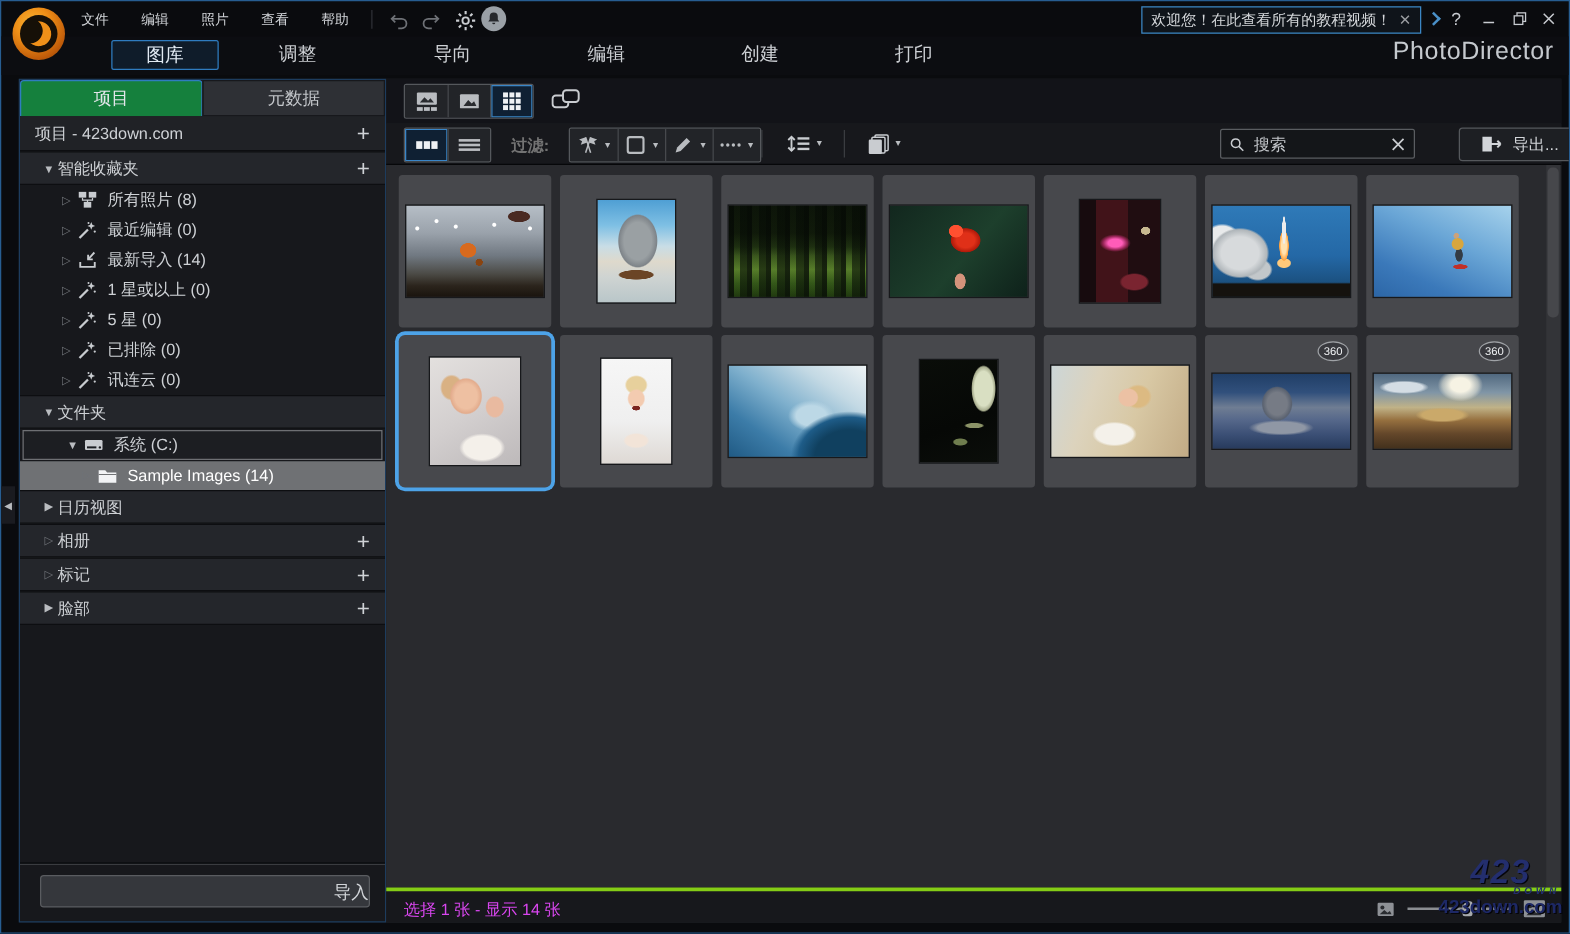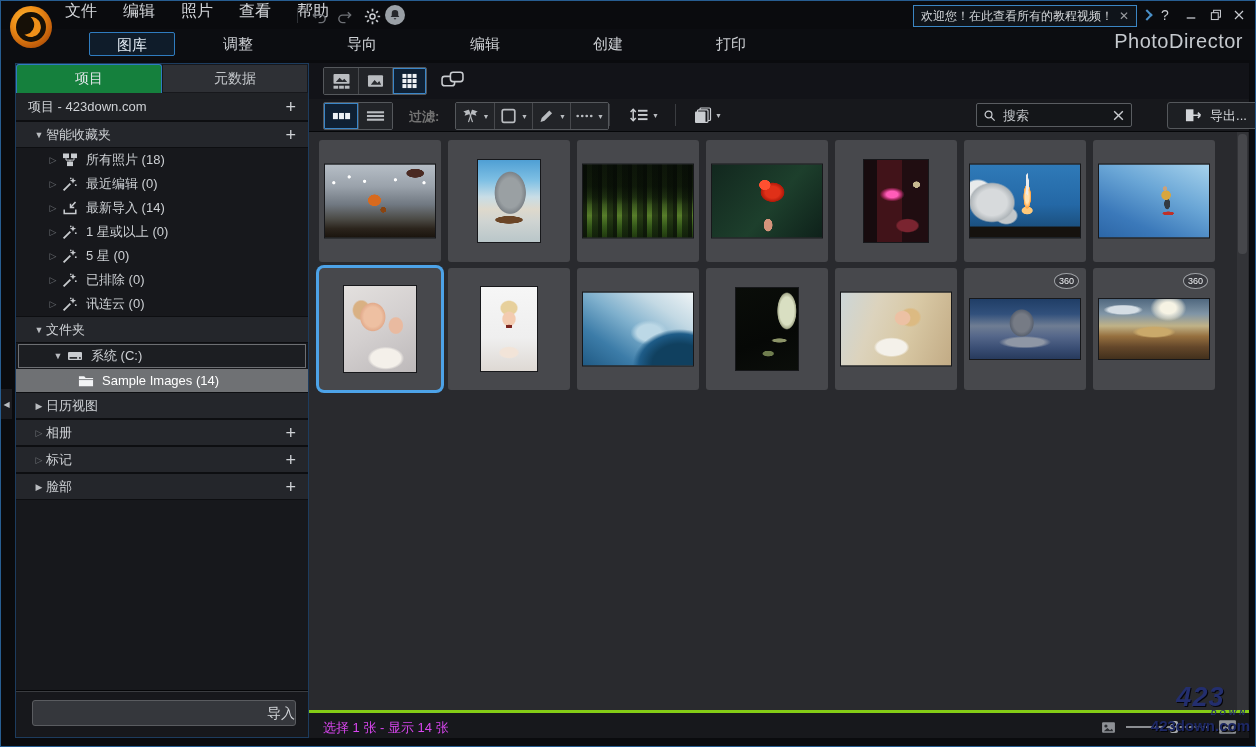--- a/index.html
+++ b/index.html
@@ -7,21 +7,21 @@
   #app{position:relative;width:1256px;height:747px;background:#0a0b0e;border:1px solid #275d91;
        font-family:"Liberation Sans","DejaVu Sans",sans-serif;color:#d2d5d9;overflow:hidden;}
   .ic{display:inline-flex;align-items:center;justify-content:center;line-height:0;}
   .ic svg{width:16px;height:16px;}
   
   .logo{position:absolute;top:5px;left:9px;width:42px;height:42px;border-radius:50%;z-index:6;
         background:radial-gradient(circle at 38% 32%,#f8b636 0%,#ef8f17 35%,#c05c0a 72%,#7c3a06 100%);}
   .logo::before{content:'';position:absolute;inset:6px;border-radius:50%;background:#161007;}
   .logo::after{content:'';position:absolute;left:11px;top:11px;width:20px;height:20px;border-radius:50%;
         box-shadow:inset -6px -4px 0 0 #ef9019;transform:rotate(-15deg);}
-  .menubar{position:absolute;top:0;left:64px;height:28px;display:flex;gap:26px;font-size:16px;}
+  .menubar{position:absolute;top:0;left:64px;height:28px;display:flex;align-items:center;gap:26px;font-size:11px;}
   .menu-item{cursor:default;color:#d2d5d9;}
   .menu-divider{position:absolute;left:296px;top:7px;width:1px;height:15px;background:#2e3136;}
   .tb-ic{position:absolute;top:5px;width:20px;height:20px;}
   .tb-ic svg{width:17px;height:17px;}
   .undo{left:308px;color:#6e7176;}
   .redo{left:333px;color:#6e7176;}
   .gear{left:361px;color:#c9ccd0;}
   .bell-wrap{position:absolute;left:384px;top:4px;width:20px;height:20px;border-radius:50%;background:#9aa0a6;
         display:flex;align-items:center;justify-content:center;}
   .bell-wrap svg{width:14px;height:14px;}
@@ -303,21 +303,21 @@
         <div class="srow tree">
           <span class="exp tree-exp dim">▷</span>
           <span class="ic">
             <svg viewBox="0 0 16 15" fill="currentColor">
               <rect x="1" y="1" width="6" height="4.6"></rect>
               <rect x="9" y="1" width="6" height="4.6"></rect>
               <rect x="5" y="9" width="6" height="4.6"></rect>
               <path d="M4 5.6v2h8v-2M8 7.6V9" fill="none" stroke="currentColor" stroke-width="1"></path>
             </svg>
           </span>
-          <span class="lbl">所有照片 (18)</span>
+          <span class="lbl">所有照片 (8)</span>
         </div>
         <div class="srow tree">
           <span class="exp tree-exp dim">▷</span>
           <span class="ic">
             <svg viewBox="0 0 16 16">
               <path d="M1.6 14.4 8.4 7.6" stroke="currentColor" stroke-width="1.8"></path>
               <path d="M11 1.6l.9 2.2 2.2.9-2.2.9-.9 2.2-.9-2.2-2.2-.9 2.2-.9z" fill="currentColor"></path>
               <circle cx="13.8" cy="9.2" r=".9" fill="currentColor"></circle>
               <circle cx="8.8" cy="2.4" r=".8" fill="currentColor"></circle>
             </svg>

